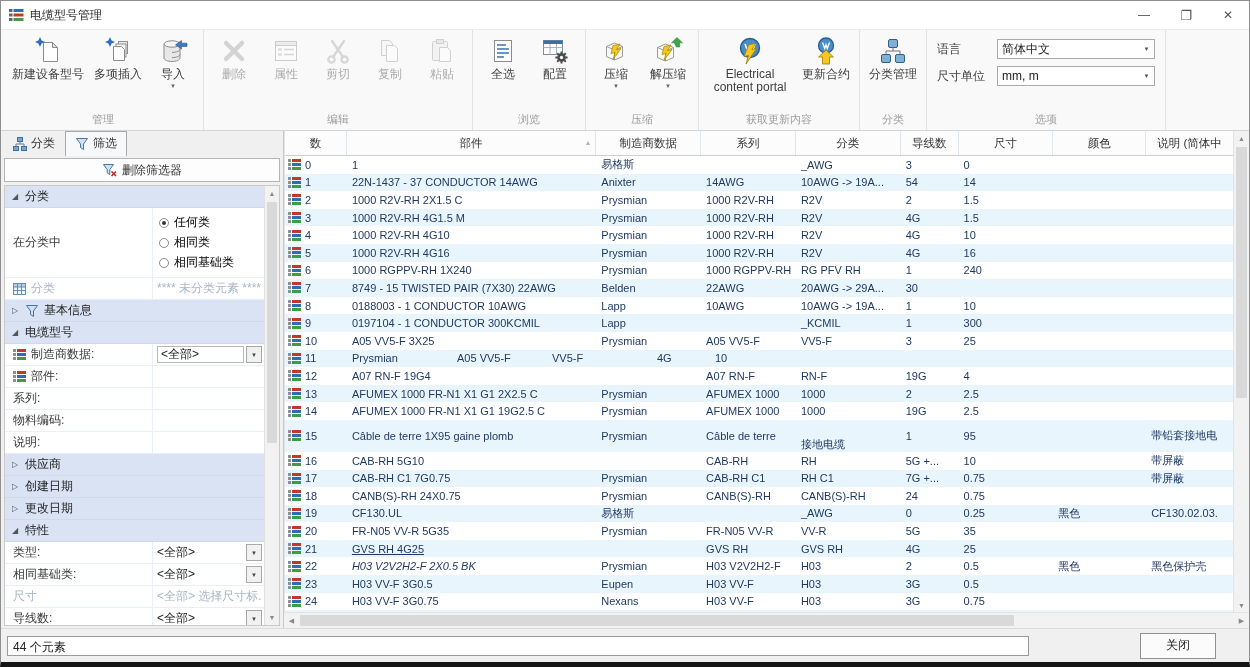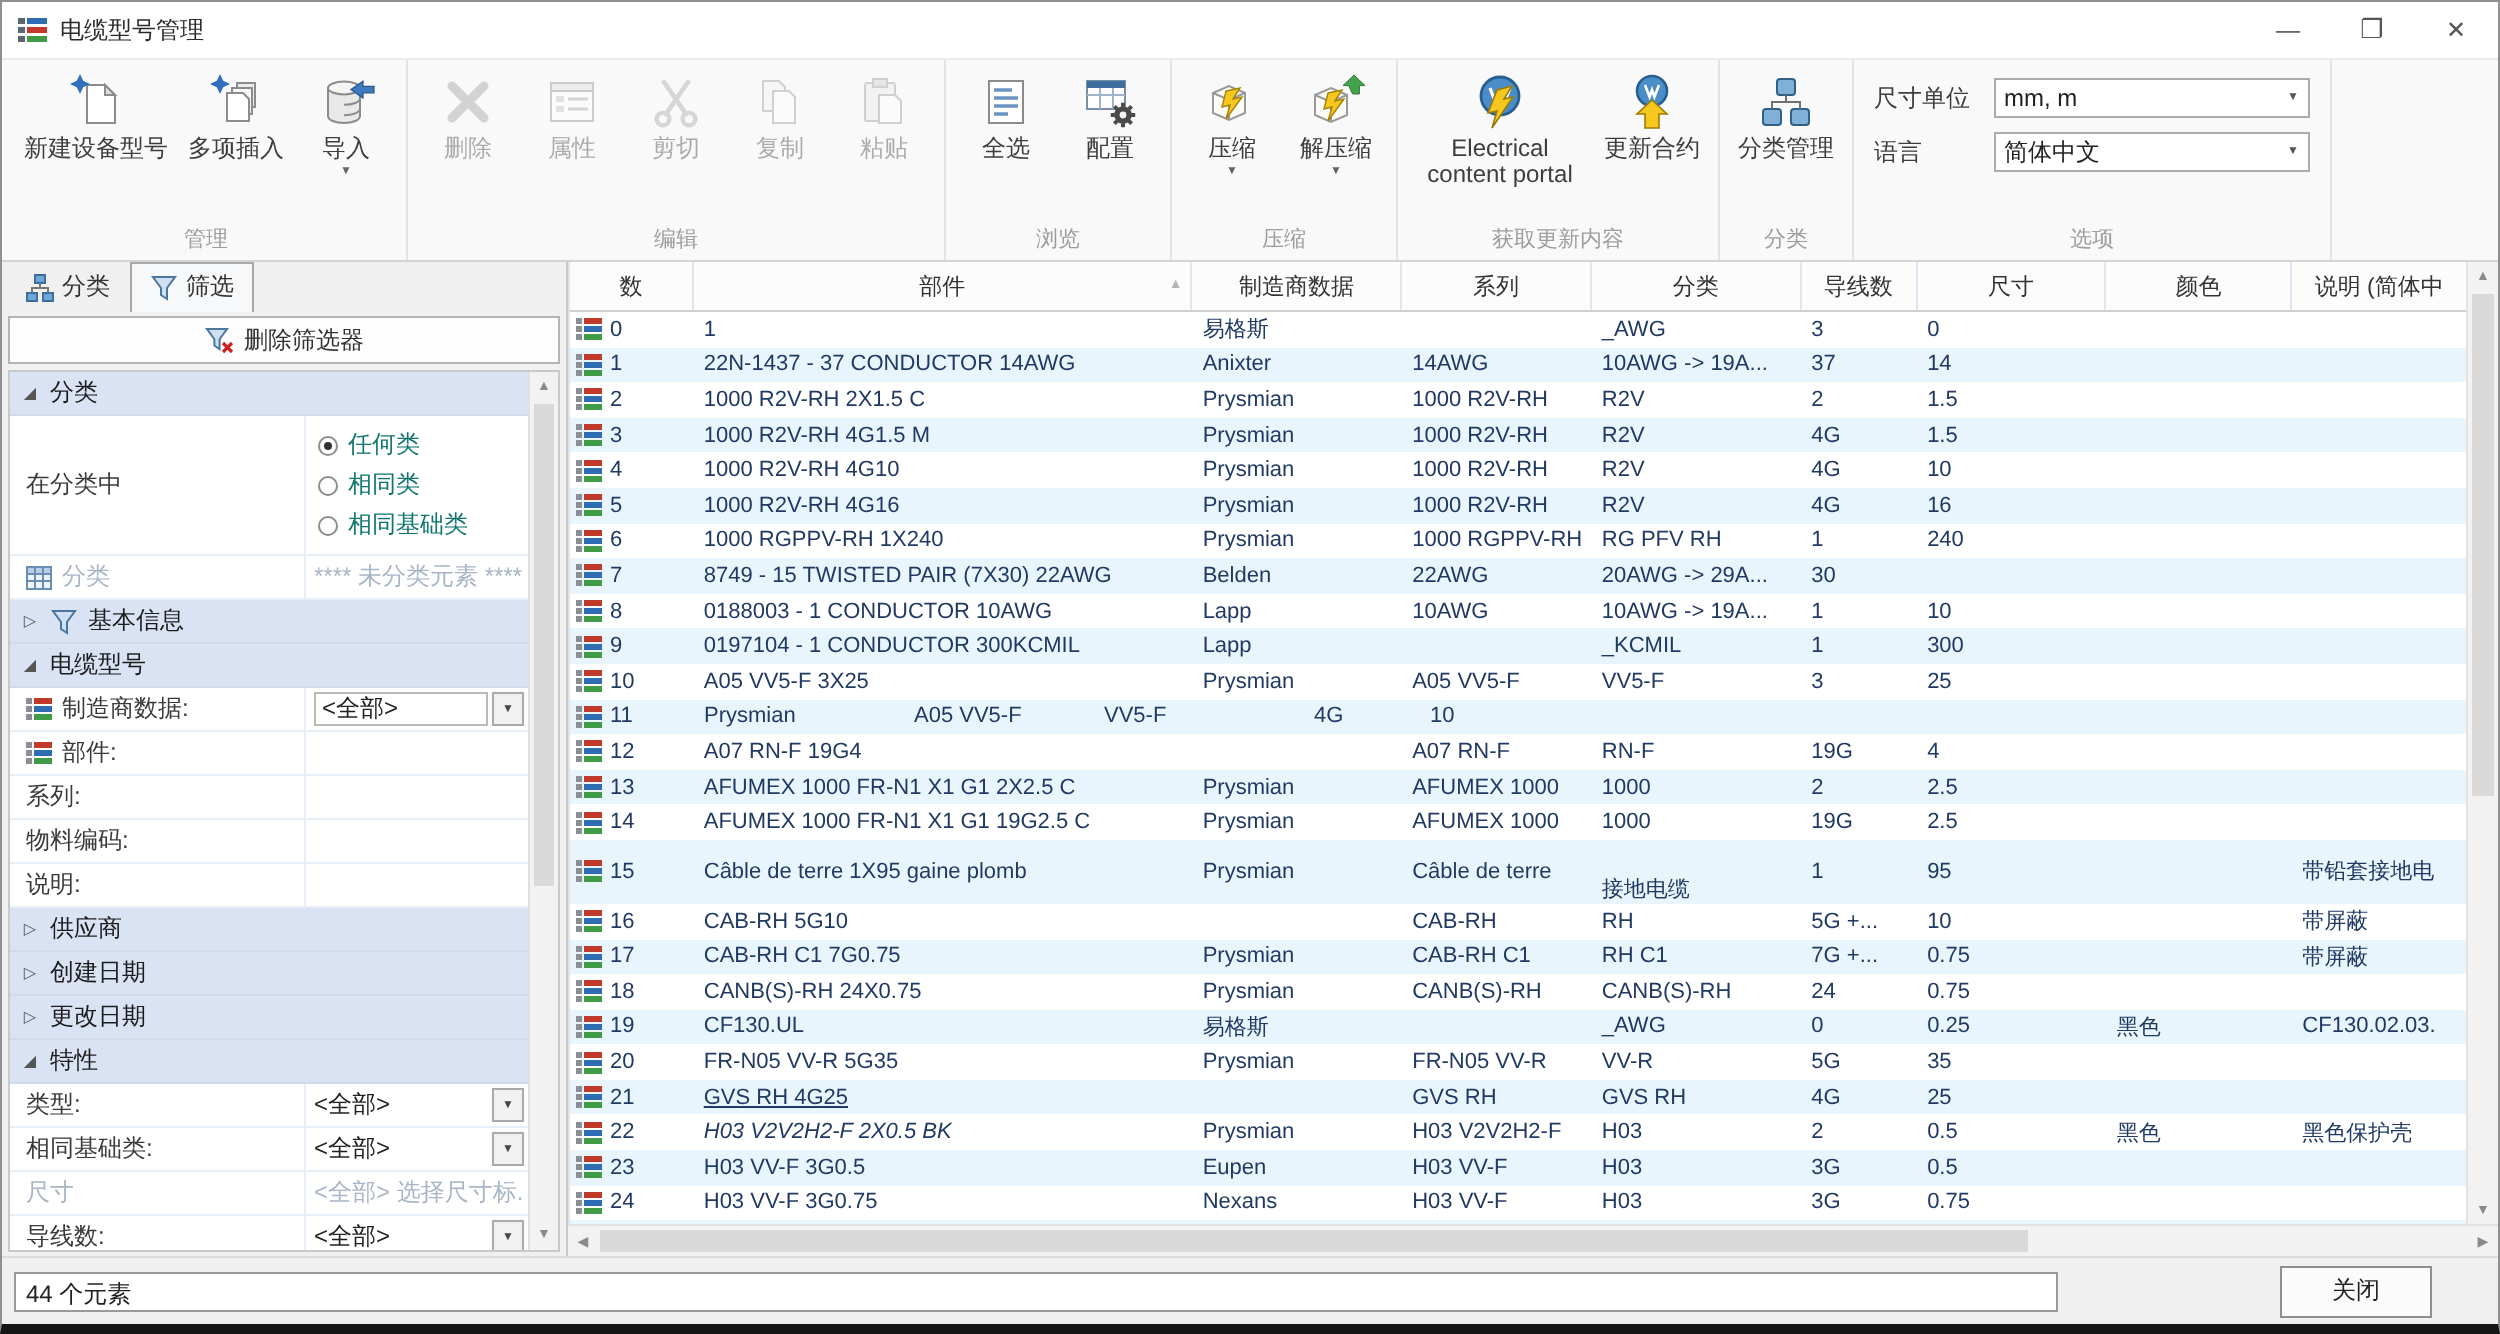--- a/index.html
+++ b/index.html
@@ -43,21 +43,21 @@
   .frow{display:flex;border-bottom:1px solid #e9eff8;min-height:21px;align-items:stretch;background:#fff}
   .frow .flab{flex:0 0 148px;display:flex;align-items:center;gap:5px;padding-left:8px;font-size:12px;color:#3a3a3a;border-right:1px solid #e9eff8;box-sizing:border-box}
   .frow .fval{flex:1;display:flex;align-items:center;font-size:12px;color:#222;padding:1px 3px 1px 4px;overflow:hidden;white-space:nowrap}
   .frow.disabled .flab,.frow.disabled .fval,.frow.disabled .vtext{color:#a8b5c7}
   .valbox{flex:1;height:17px;border:1px solid #b9b9b9;display:flex;align-items:center;padding:0 3px;font-size:12px;box-sizing:border-box}
   .vtext{flex:1;overflow:hidden;white-space:nowrap}
   .dbtn{flex:0 0 16px;height:17px;margin-left:2px;border:1px solid #a9a9a9;background:#f1f1f1;display:flex;align-items:center;justify-content:center;font-size:6px;color:#444;box-sizing:border-box}
   .rrow{display:flex;border-bottom:1px solid #e9eff8;background:#fff}
   .rrow .flab{flex:0 0 148px;display:flex;align-items:center;padding-left:8px;border-right:1px solid #e9eff8;font-size:12px;color:#3a3a3a;box-sizing:border-box}
   .ropts{flex:1;display:flex;flex-direction:column;justify-content:center;gap:3px;padding:6px 0 6px 6px}
-  .ropt{display:flex;align-items:center;gap:5px;font-size:12px;color:#0f766e}
+  .ropt{display:flex;align-items:center;gap:5px;font-size:12px;color:#000000}
   .rdo{width:10px;height:10px;border:1px solid #8c8c8c;border-radius:50%;background:#fff;position:relative;box-sizing:border-box}
   .rdo.on::after{content:"";position:absolute;inset:2px;background:#333;border-radius:50%}
   
   .tablearea{flex:1;position:relative;background:#fff;min-width:0}
   .tbl{position:absolute;inset:0 15px 15px 0;overflow:hidden;display:flex;flex-direction:column;border-left:1px solid #e3e3e3}
   .thead{flex:0 0 24px;display:flex;border-bottom:1px solid #cfcfcf;background:#fcfcfc}
   .th{box-sizing:border-box;border-right:1px solid #dde7f2;display:flex;align-items:center;justify-content:center;font-size:11.5px;color:#333;position:relative;overflow:hidden;white-space:nowrap}
   .th .sort{position:absolute;right:4px;top:8px;font-size:7px;color:#b5b5b5}
   .tbody{flex:1;display:flex;flex-direction:column;overflow:hidden}
   .tr{flex:0 0 17.6px;display:flex;align-items:center;background:#fff}
@@ -288,30 +288,30 @@
               </svg>
             </span>
             <div class="lbl">分类管理</div>
           </div>
         </div>
         <div class="rb-caption">分类</div>
       </div>
       <div class="rb-group">
         <div class="rb-fields">
           <div class="rb-field">
+            <span class="flabel">语言</span>
+            <div class="combo">
+              <span class="cval">简体中文</span>
+              <span class="carr">▼</span>
+            </div>
+          </div>
+          <div class="rb-field">
             <span class="flabel">尺寸单位</span>
             <div class="combo">
               <span class="cval">mm, m</span>
-              <span class="carr">▼</span>
-            </div>
-          </div>
-          <div class="rb-field">
-            <span class="flabel">语言</span>
-            <div class="combo">
-              <span class="cval">简体中文</span>
               <span class="carr">▼</span>
             </div>
           </div>
         </div>
         <div class="rb-caption">选项</div>
       </div>
     </div>
 
   <div class="main">
     <div class="sidebar">
@@ -585,21 +585,21 @@
                     <rect y="8" width="3" height="3" fill="#8a8f96"></rect>
                     <rect x="4" y="8" width="9" height="3" fill="#3f9b45"></rect>
                   </svg>
                 </span>
                 <span>1</span>
               </div>
               <div class="td" style="width: 250px;">22N-1437 - 37 CONDUCTOR 14AWG</div>
               <div class="td" style="width: 105px;">Anixter</div>
               <div class="td" style="width: 95px;">14AWG</div>
               <div class="td" style="width: 105px;">10AWG -&gt; 19A...</div>
-              <div class="td" style="width: 58px;">37</div>
+              <div class="td" style="width: 58px;">54</div>
               <div class="td" style="width: 95px;">14</div>
               <div class="td" style="width: 93px;"></div>
               <div class="td" style="width: 88px;"></div>
             </div>
             <div class="tr">
               <div class="td first" style="width: 62px;">
                 <span class="icn">
                   <svg width="13" height="11" viewBox="0 0 13 11">
                     <rect width="3" height="3" fill="#8a8f96"></rect>
                     <rect x="4" width="9" height="3" fill="#c0392b"></rect>

